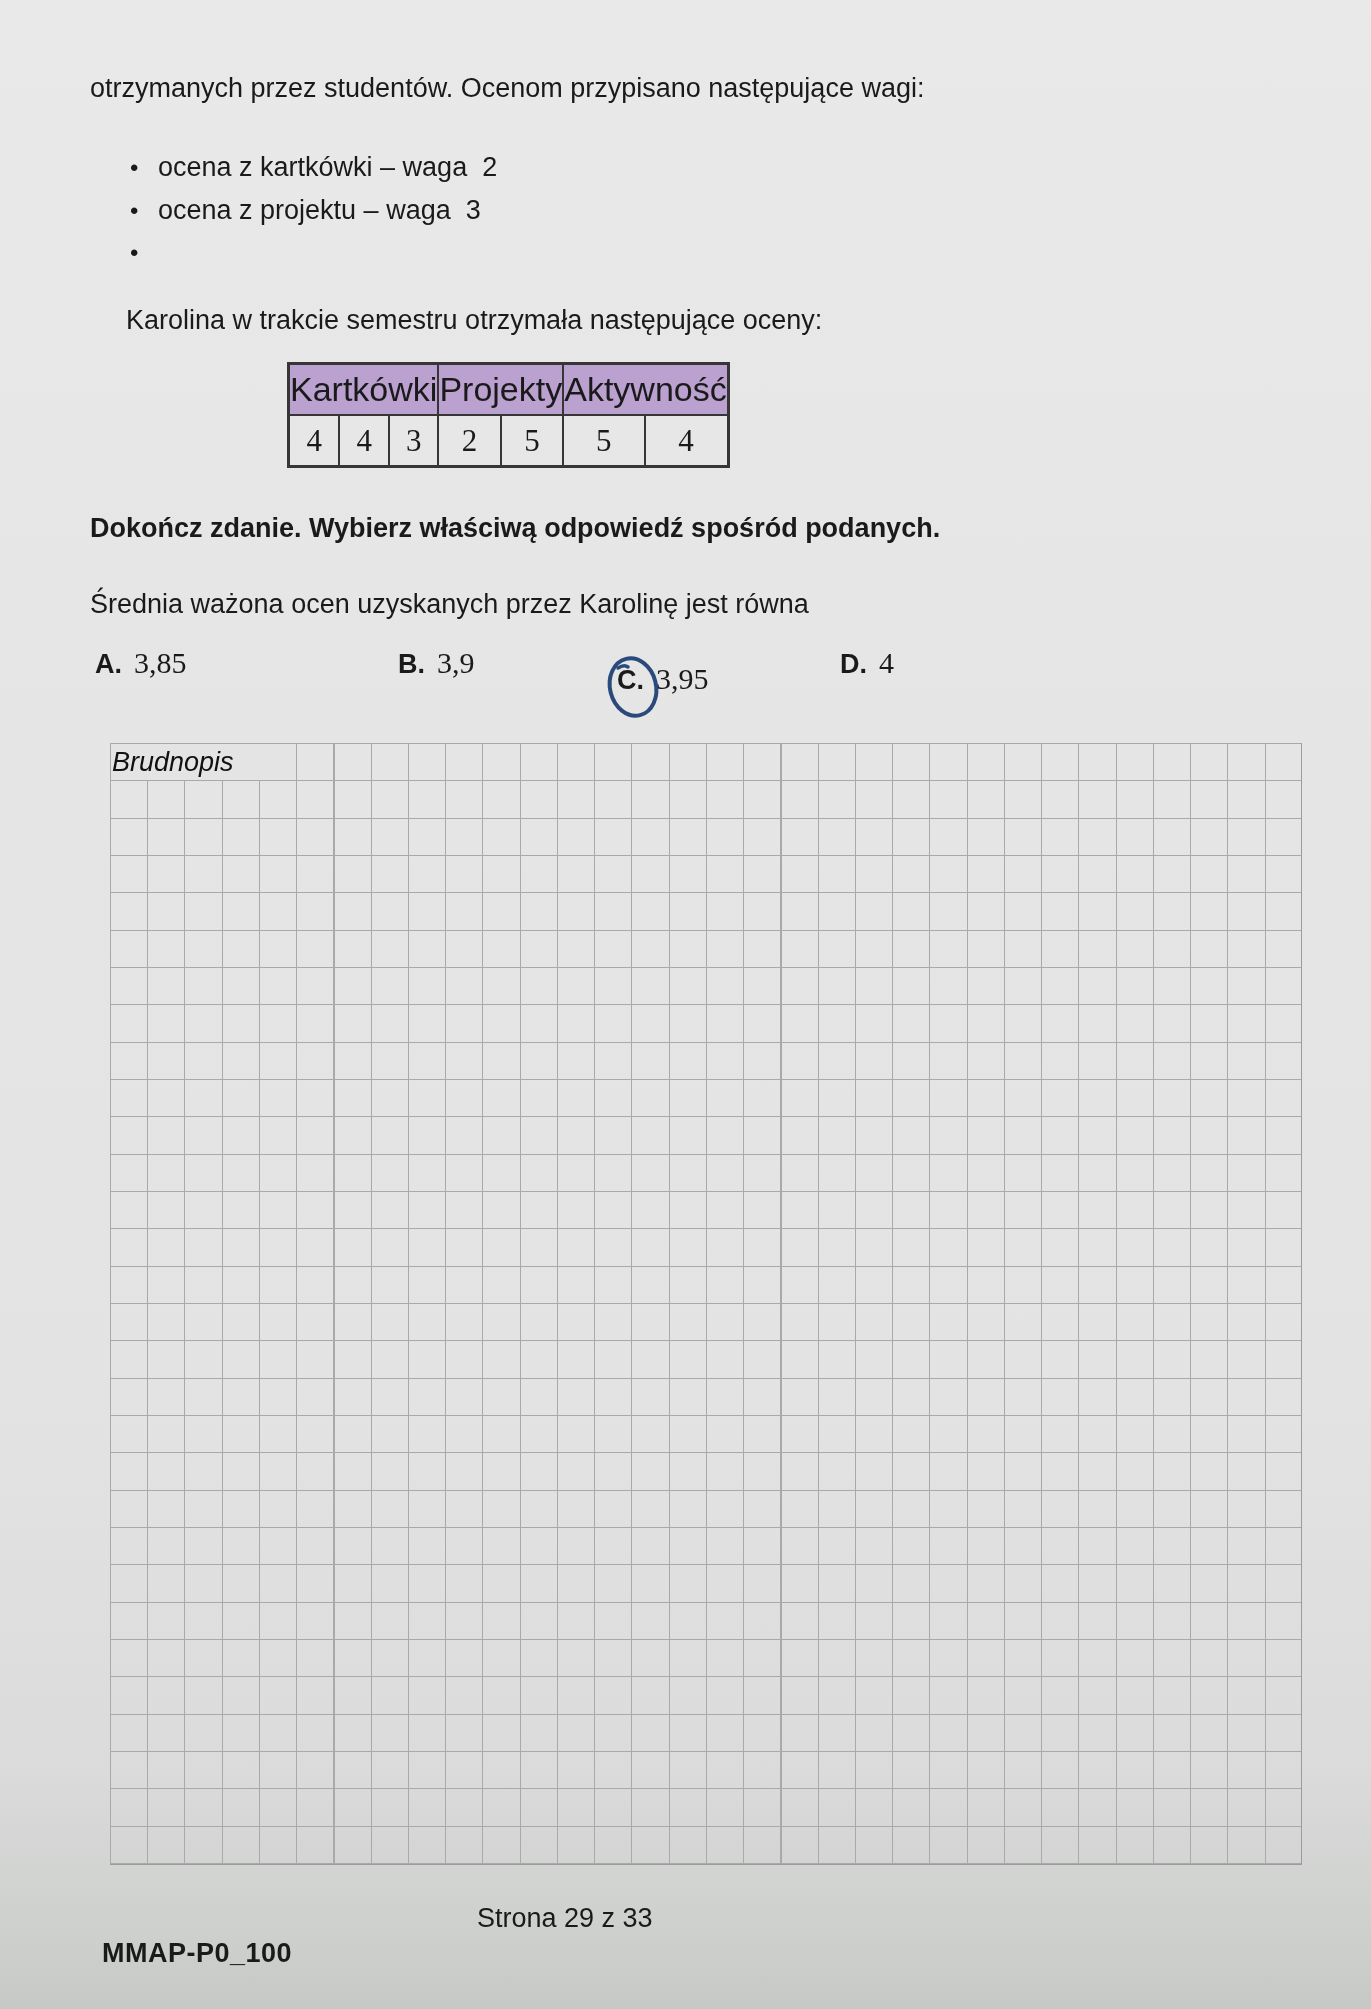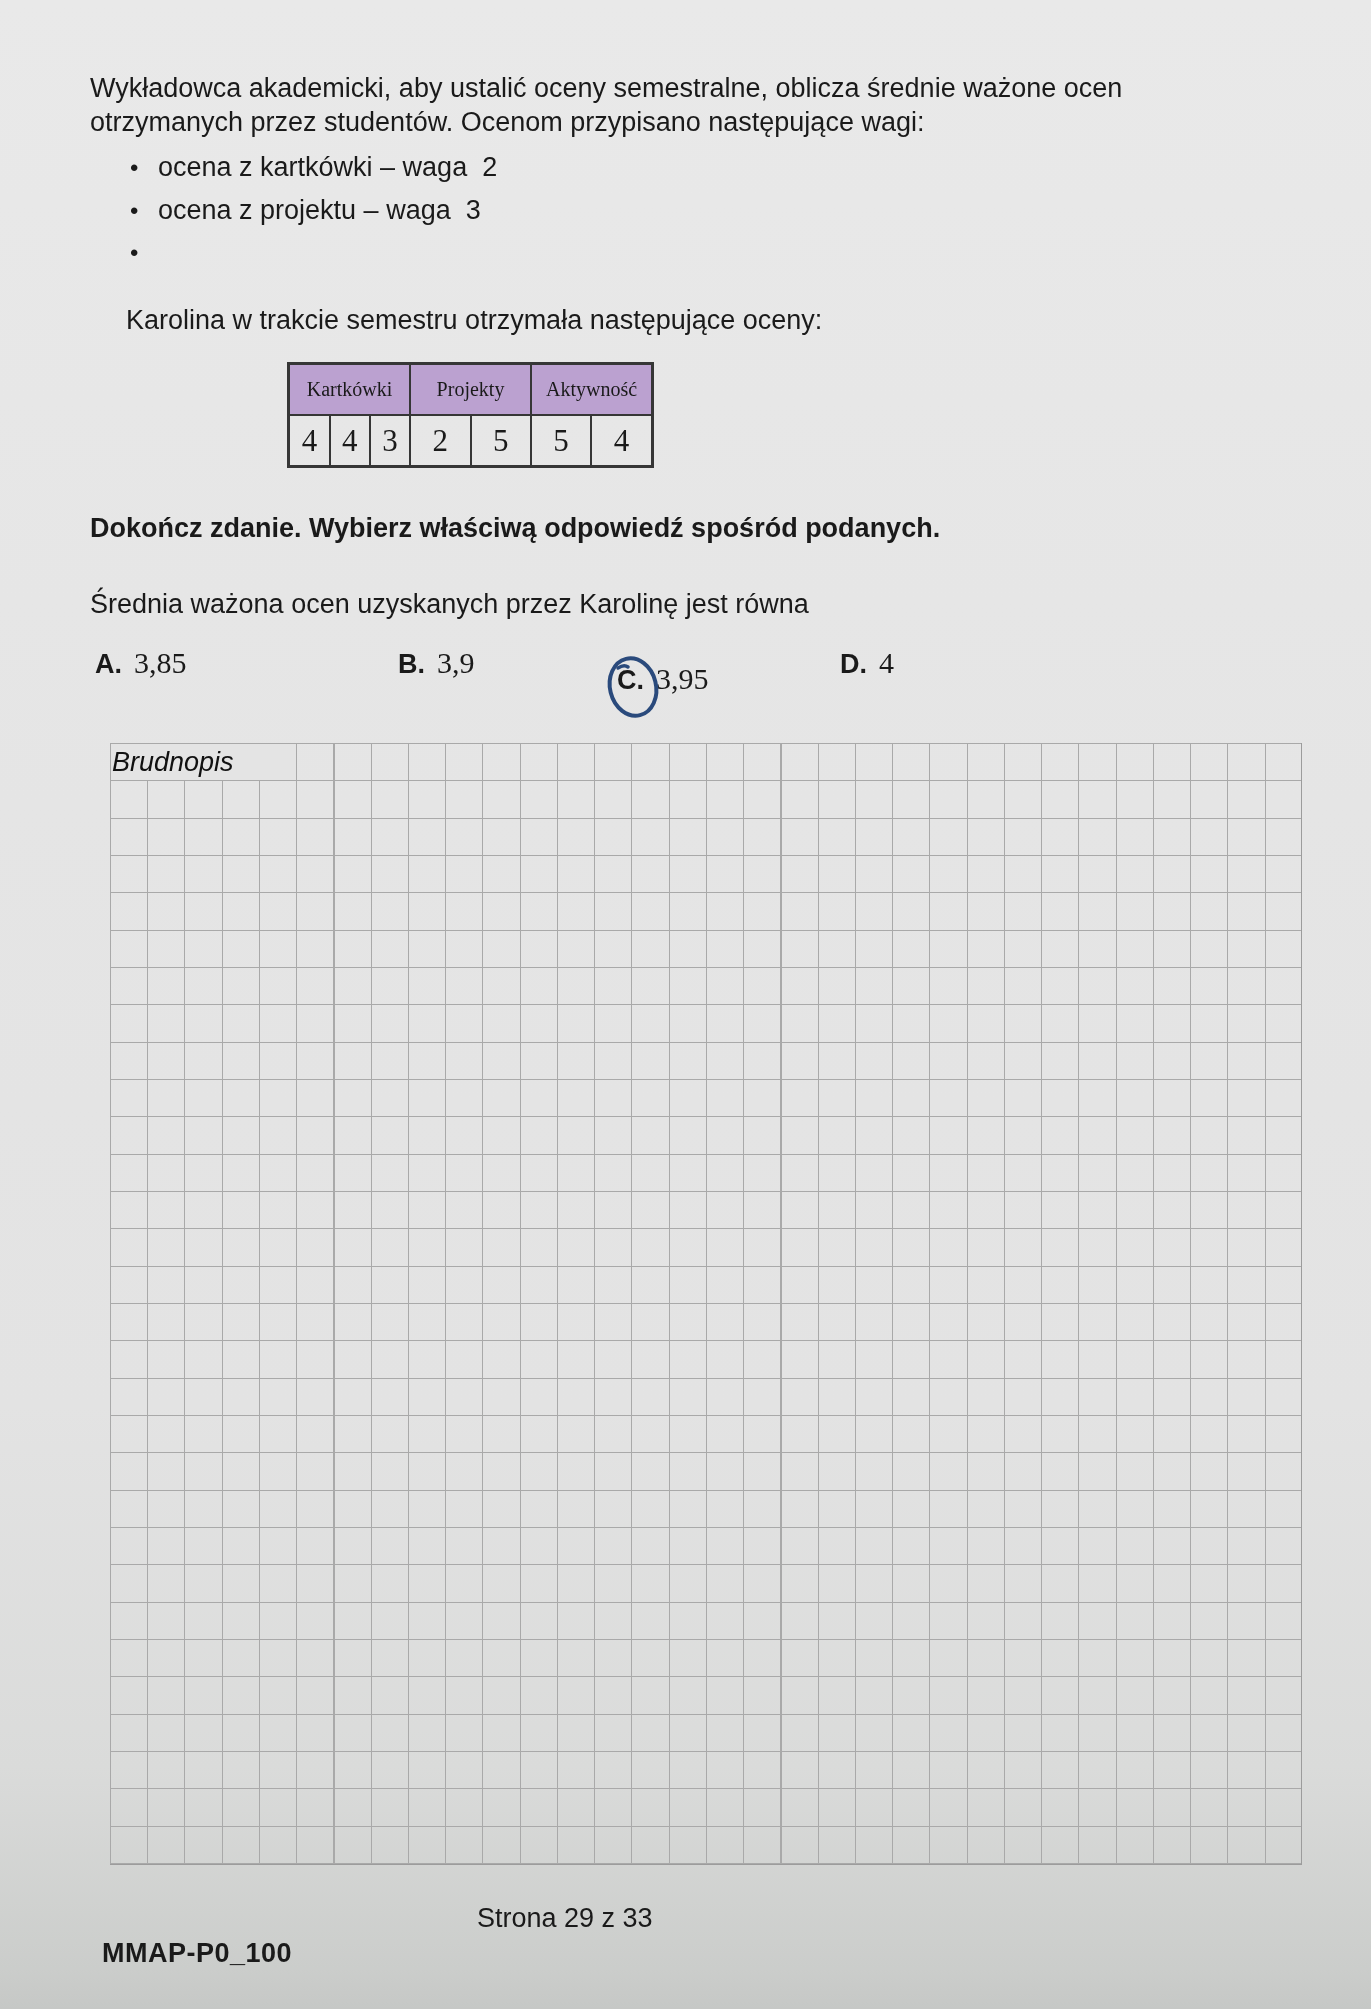--- a/index.html
+++ b/index.html
@@ -28,21 +28,21 @@
   .bullets{left:90px;top:150px;}
   .bullet-row{display:flex;align-items:baseline;margin-bottom:9px;height:34px;}
   .bullet-dot{width:28px;margin-left:40px;font-size:24px;}
   .karolina{left:90px;top:303px;margin-left:36px;}
   
   .grades{left:287px;top:362px;border-collapse:collapse;table-layout:fixed;
           border:3px solid #363636;}
   .grades th,.grades td{border:2px solid #363636;text-align:center;padding:0;}
   .grades th{
     background:#bba1d0;height:49px;width:119px;
-    font-size:20px;font-weight:normal;font-family:Liberation Serif, serif;
+    font-size:34px;font-weight:normal;font-family:Liberation Sans, sans-serif;
   }
   .grades td{
     height:49px;font-family:"Liberation Serif",serif;font-size:31px;
   }
   
   .instruction{left:90px;top:511px;font-weight:bold;}
   .stem{left:90px;top:587px;}
   .answers{left:90px;top:646px;width:1218px;height:64px;text-decoration:underline;}
   .option{position:absolute;top:0;white-space:nowrap;cursor:pointer;}
   .opt-letter{font-weight:bold;font-size:27px;position:relative;display:inline-block;}
@@ -68,21 +68,20 @@
   .page-info{left:477px;top:1903px;font-size:27px;}
   .doc-code{left:102px;top:1938px;font-size:27px;font-weight:bold;letter-spacing:0.5px;}
 </style>
 </head>
 <body>
 
 <div class="page">
 
 
   <div class="abs para bodytext">
-    <div>Wykładowca akademicki, aby ustalić oceny semestralne, oblicza średnie ważone ocen</div>
     <div>otrzymanych przez studentów. Ocenom przypisano następujące wagi:</div>
   </div>
 
   <div class="abs bullets bodytext">
     <div class="bullet-row">
       <span class="bullet-dot">•</span>
       <span>ocena z kartkówki – waga &nbsp;2</span>
     </div>
     <div class="bullet-row">
       <span class="bullet-dot">•</span>

